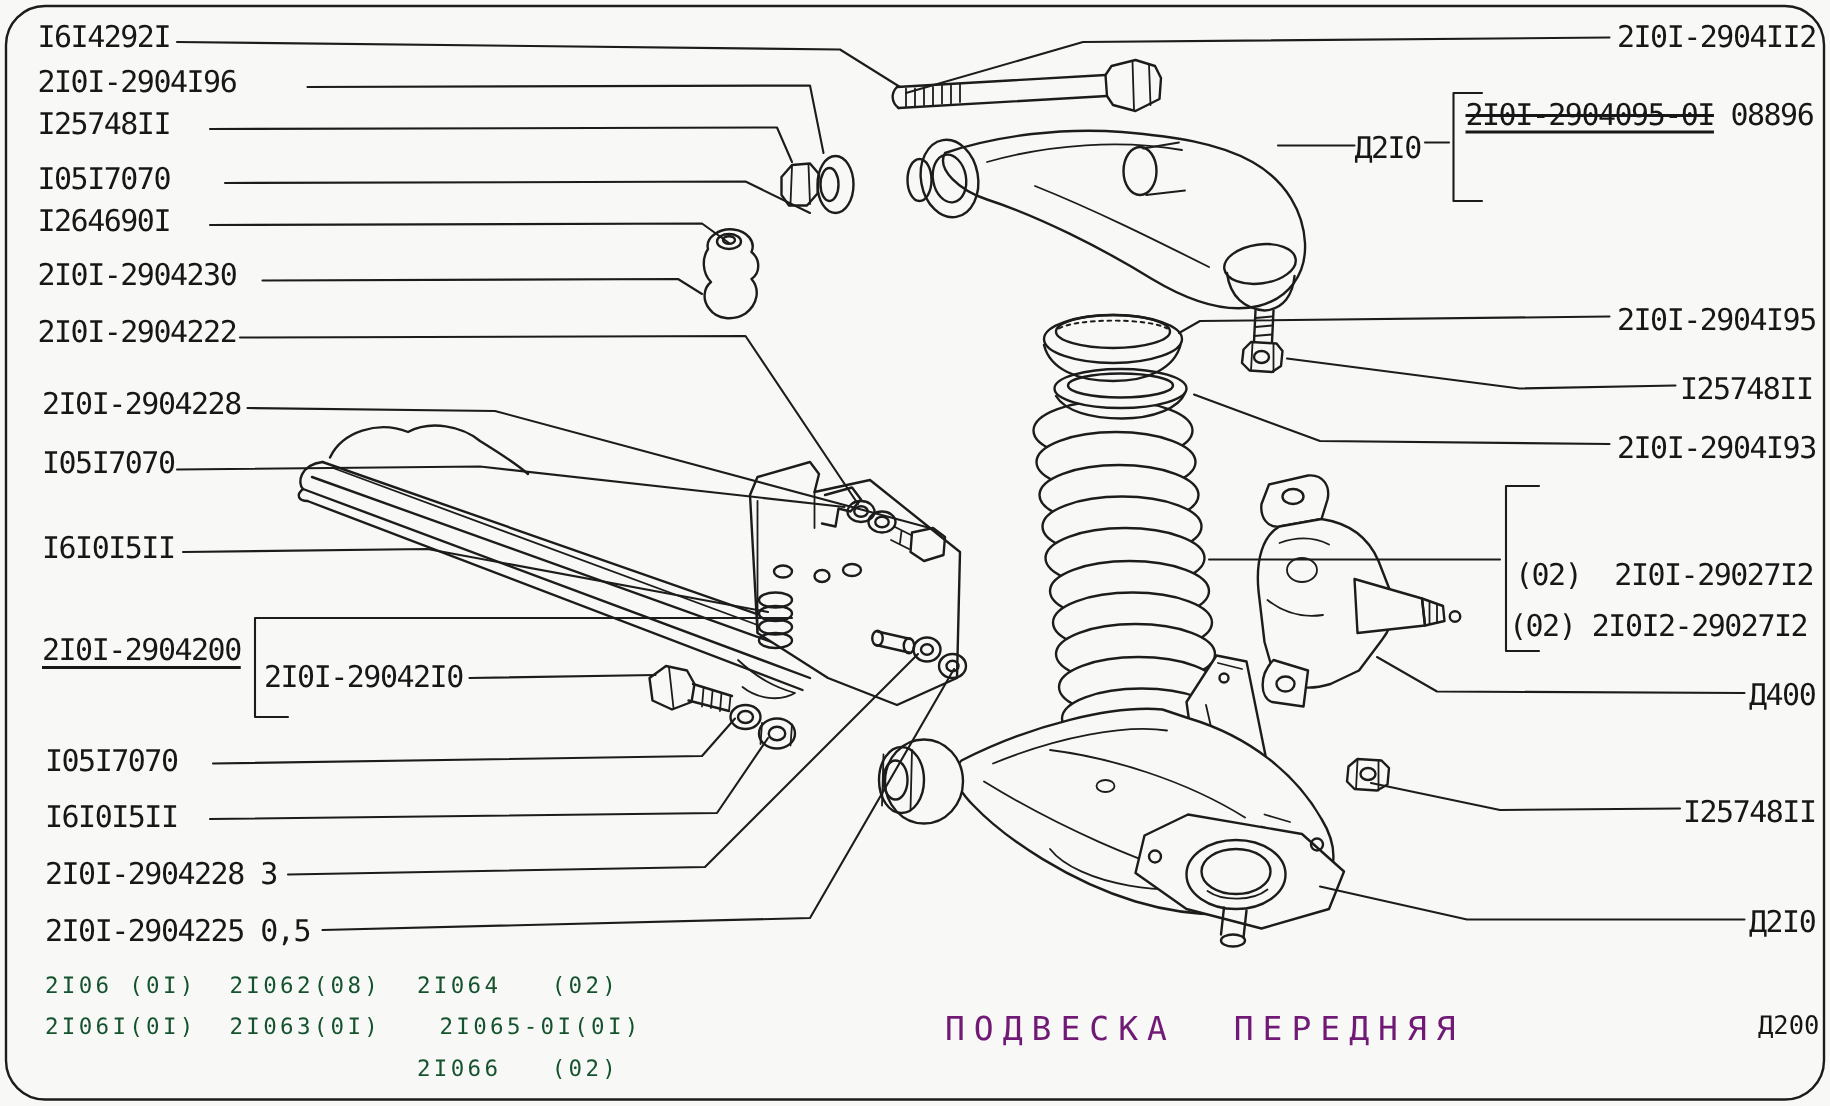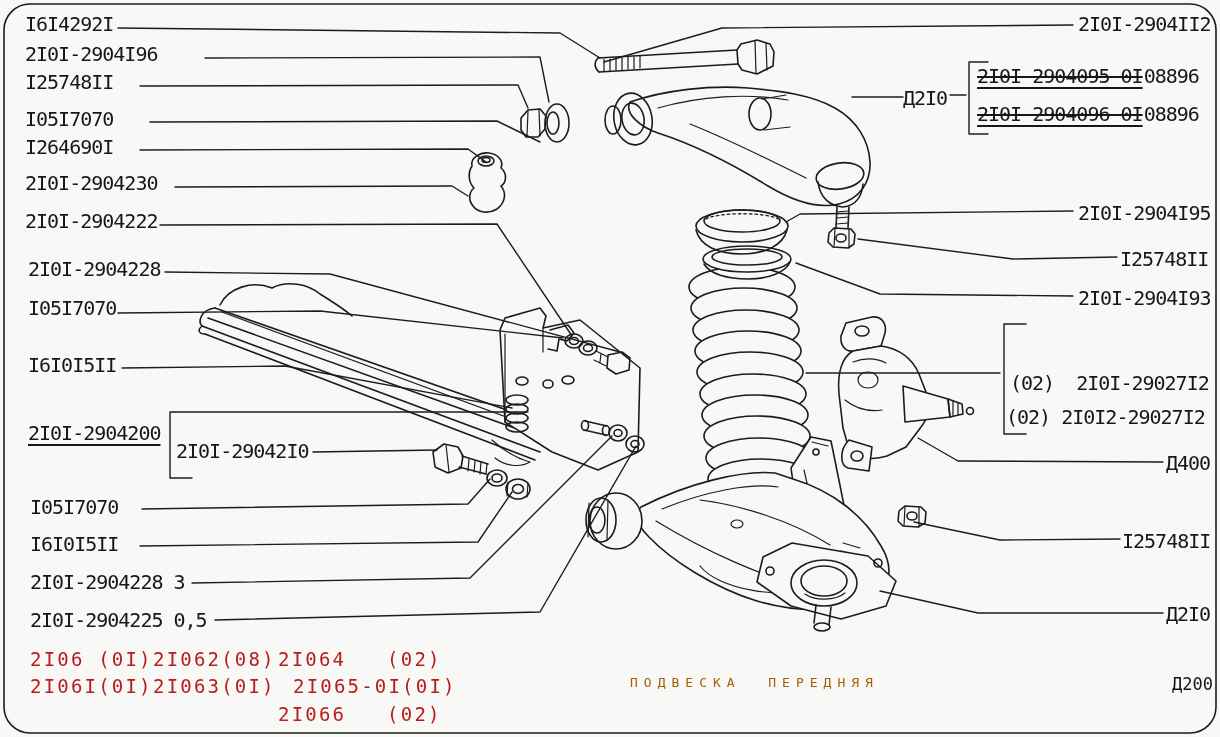--- a/index.html
+++ b/index.html
@@ -19,26 +19,26 @@
   #labels{position:absolute;left:0;top:0;width:1184px;height:737px;}
   .lbl{
     position:absolute;font-size:20px;letter-spacing:-1px;line-height:1;
     white-space:pre;color:#171717;
   }
   .lbl.u{text-decoration:underline;text-underline-offset:4px;text-decoration-thickness:1.5px;}
   .lbl .num-struck{
     text-decoration:underline line-through;
     text-underline-offset:4px;text-decoration-thickness:1.5px;
   }
-  .lbl .code{margin-left:1px;}
+  .lbl .code{margin-left:11px;}
   .title-line{
-    position:absolute;font-size:13px;letter-spacing:6px;white-space:pre;line-height:1;color:#a16207;text-align:center;
+    position:absolute;font-size:22px;letter-spacing:6px;white-space:pre;line-height:1;color:#701a75;text-align:center;
   }
   .sheet-code{position:absolute;font-size:17px;letter-spacing:0px;line-height:1;color:#151515;}
-  .tcell{position:absolute;font-size:19px;letter-spacing:2.2px;white-space:pre;line-height:1;color:#b91c1c;}
+  .tcell{position:absolute;font-size:15px;letter-spacing:2.2px;white-space:pre;line-height:1;color:#14532d;}
 </style>
 </head>
 <body>
 
 <svg id="art" viewBox="0 0 1220 737">
 
   <rect x="4" y="4" width="1212" height="729" rx="26" stroke-width="2"></rect>
 
   <g>
     <path d="M 220,305 C 228,288 252,280 272,288 C 287,280 308,284 320,294 C 333,302 345,310 352,316"></path>
@@ -253,21 +253,20 @@
     <div class="lbl" style="left: 30px; top: 610px;">2I0I-2904225 0,5</div>
     <div class="lbl" style="left: 1078px; top: 14px;">2I0I-2904II2</div>
     <div class="lbl" style="left: 903px; top: 88px;">Д2I0</div>
     <div class="lbl" style="left: 1078px; top: 203px;">2I0I-2904I95</div>
     <div class="lbl" style="left: 1120px; top: 249px;">I25748II</div>
     <div class="lbl" style="left: 1078px; top: 288px;">2I0I-2904I93</div>
     <div class="lbl" style="left: 1166px; top: 453px;">Д400</div>
     <div class="lbl" style="left: 1122px; top: 531px;">I25748II</div>
     <div class="lbl" style="left: 1166px; top: 604px;">Д2I0</div>
     <div class="lbl" style="left: 977px; top: 66px;"><span class="num-struck">2I0I-2904095-0I</span><span class="code">08896</span></div>
-    <div class="lbl" style="left: 977px; top: 104px;"><span class="num-struck">2I0I-2904096-0I</span><span class="code">08896</span></div>
     <div class="lbl" style="left: 1010px; top: 373px;">(02)  2I0I-29027I2</div>
     <div class="lbl" style="left: 1006px; top: 407px;">(02) 2I0I2-29027I2</div>
     <div class="tcell" style="left: 30px; top: 650px;">2I06 (0I)</div>
     <div class="tcell" style="left: 153px; top: 650px;">2I062(08)</div>
     <div class="tcell" style="left: 278px; top: 650px;">2I064   (02)</div>
     <div class="tcell" style="left: 30px; top: 677px;">2I06I(0I)</div>
     <div class="tcell" style="left: 153px; top: 677px;">2I063(0I)</div>
     <div class="tcell" style="left: 293px; top: 677px;">2I065-0I(0I)</div>
     <div class="tcell" style="left: 278px; top: 705px;">2I066   (02)</div>
   </div>

